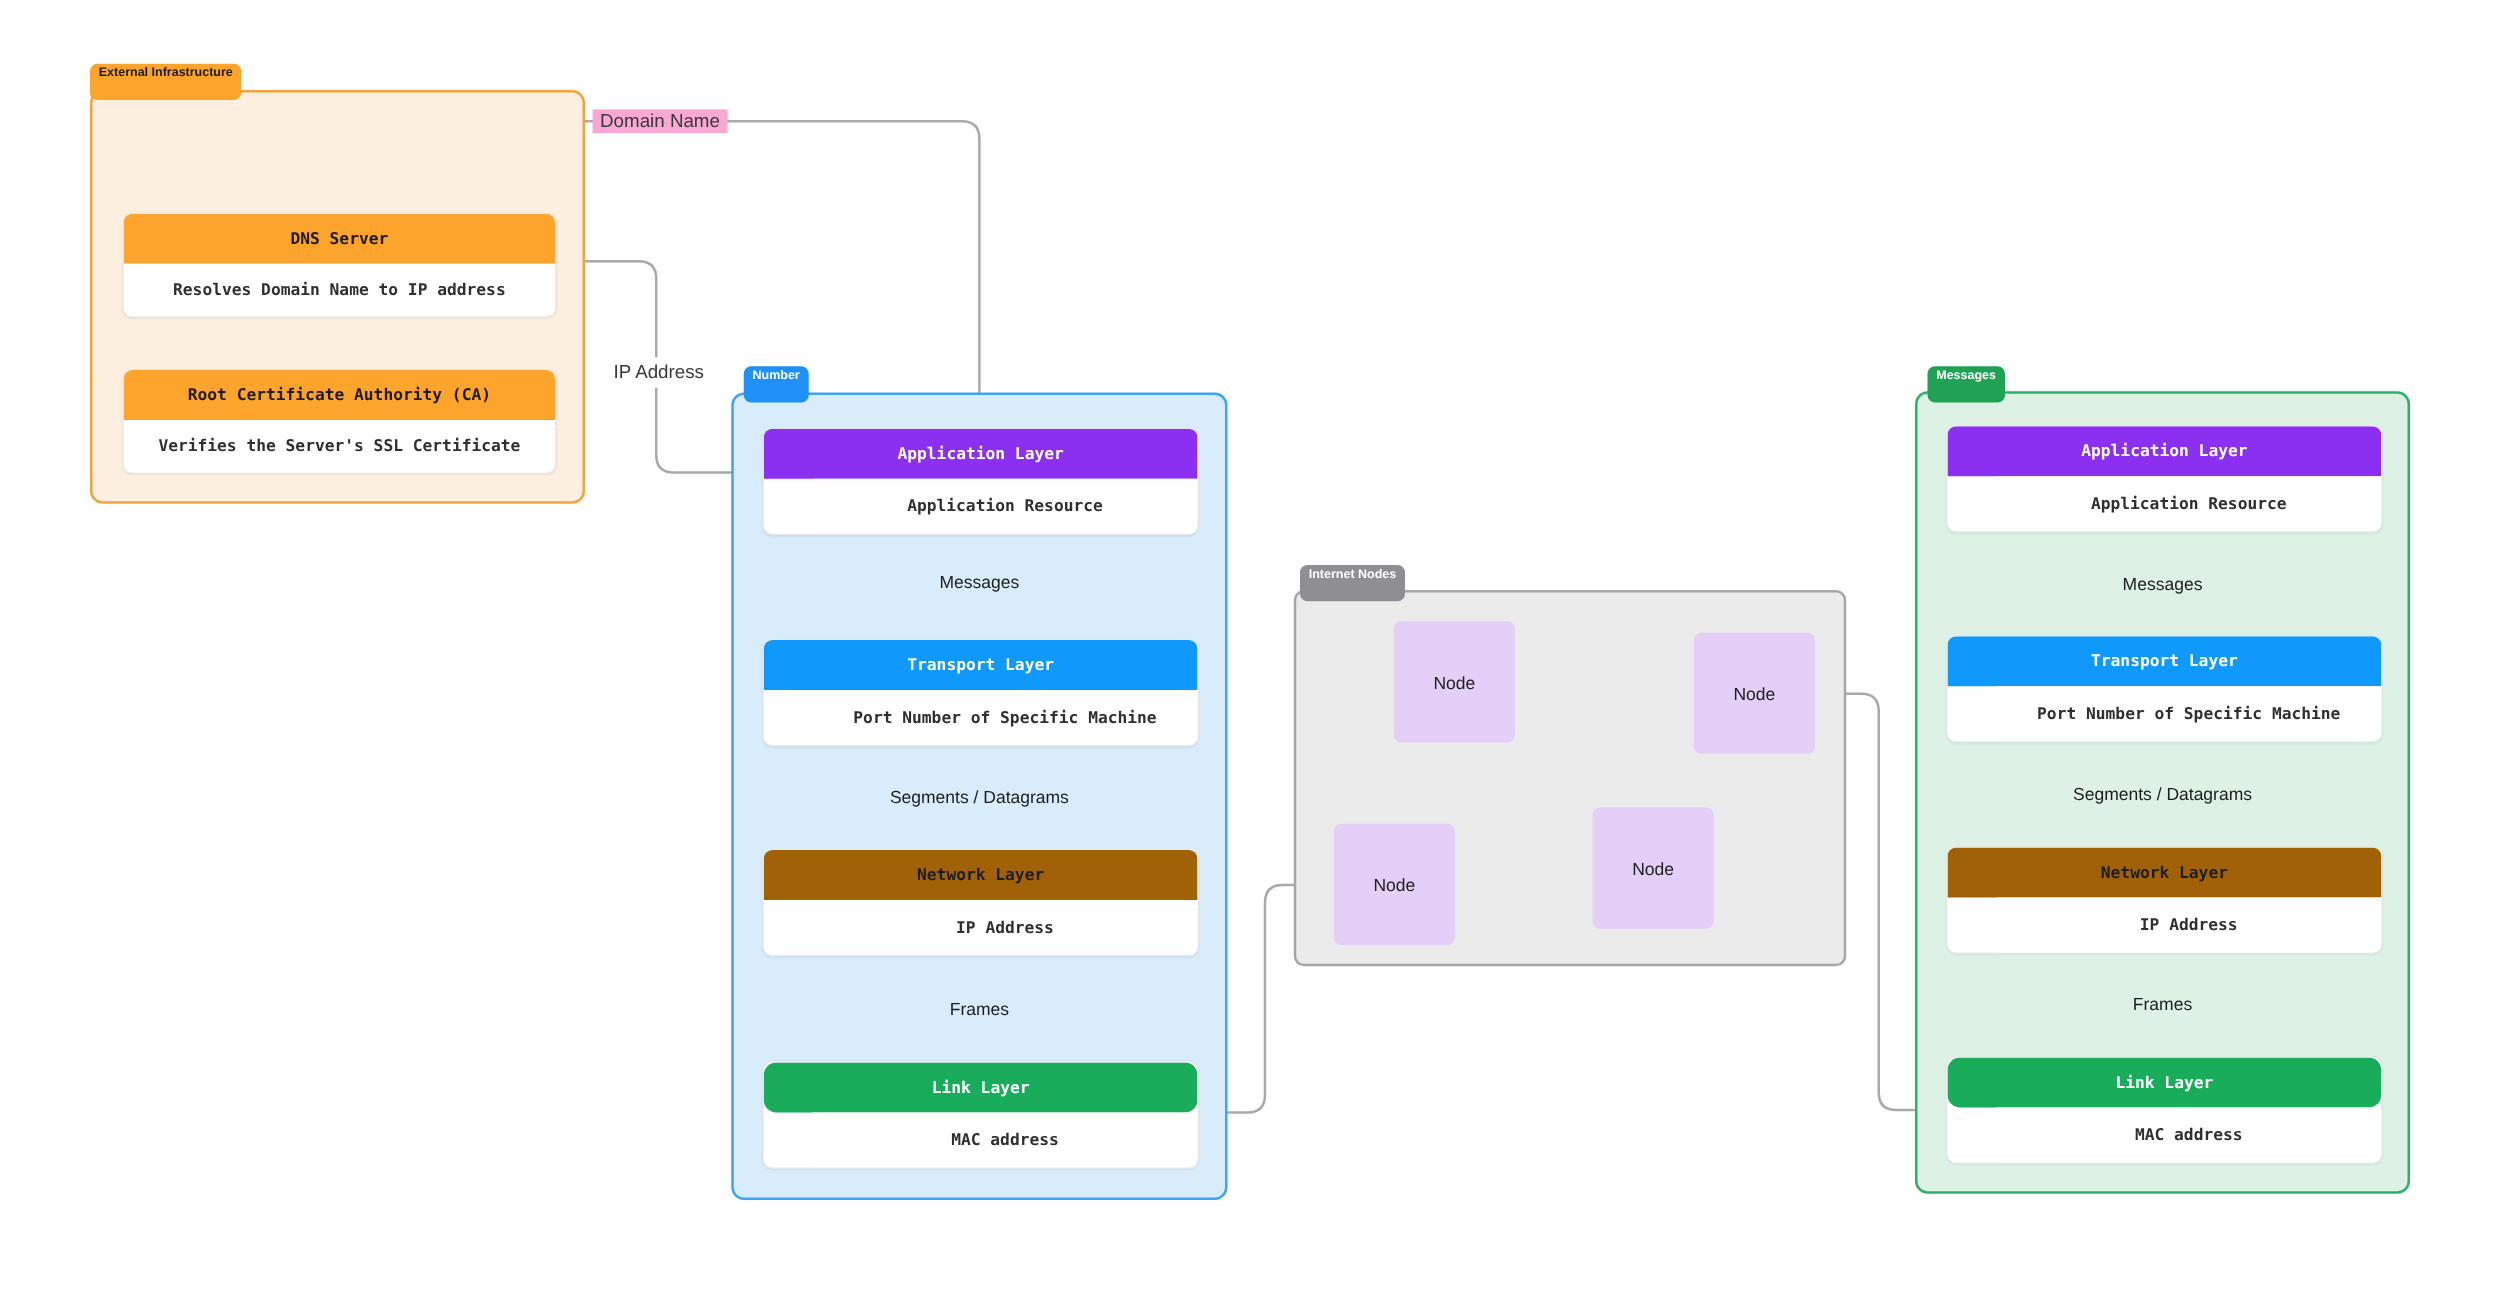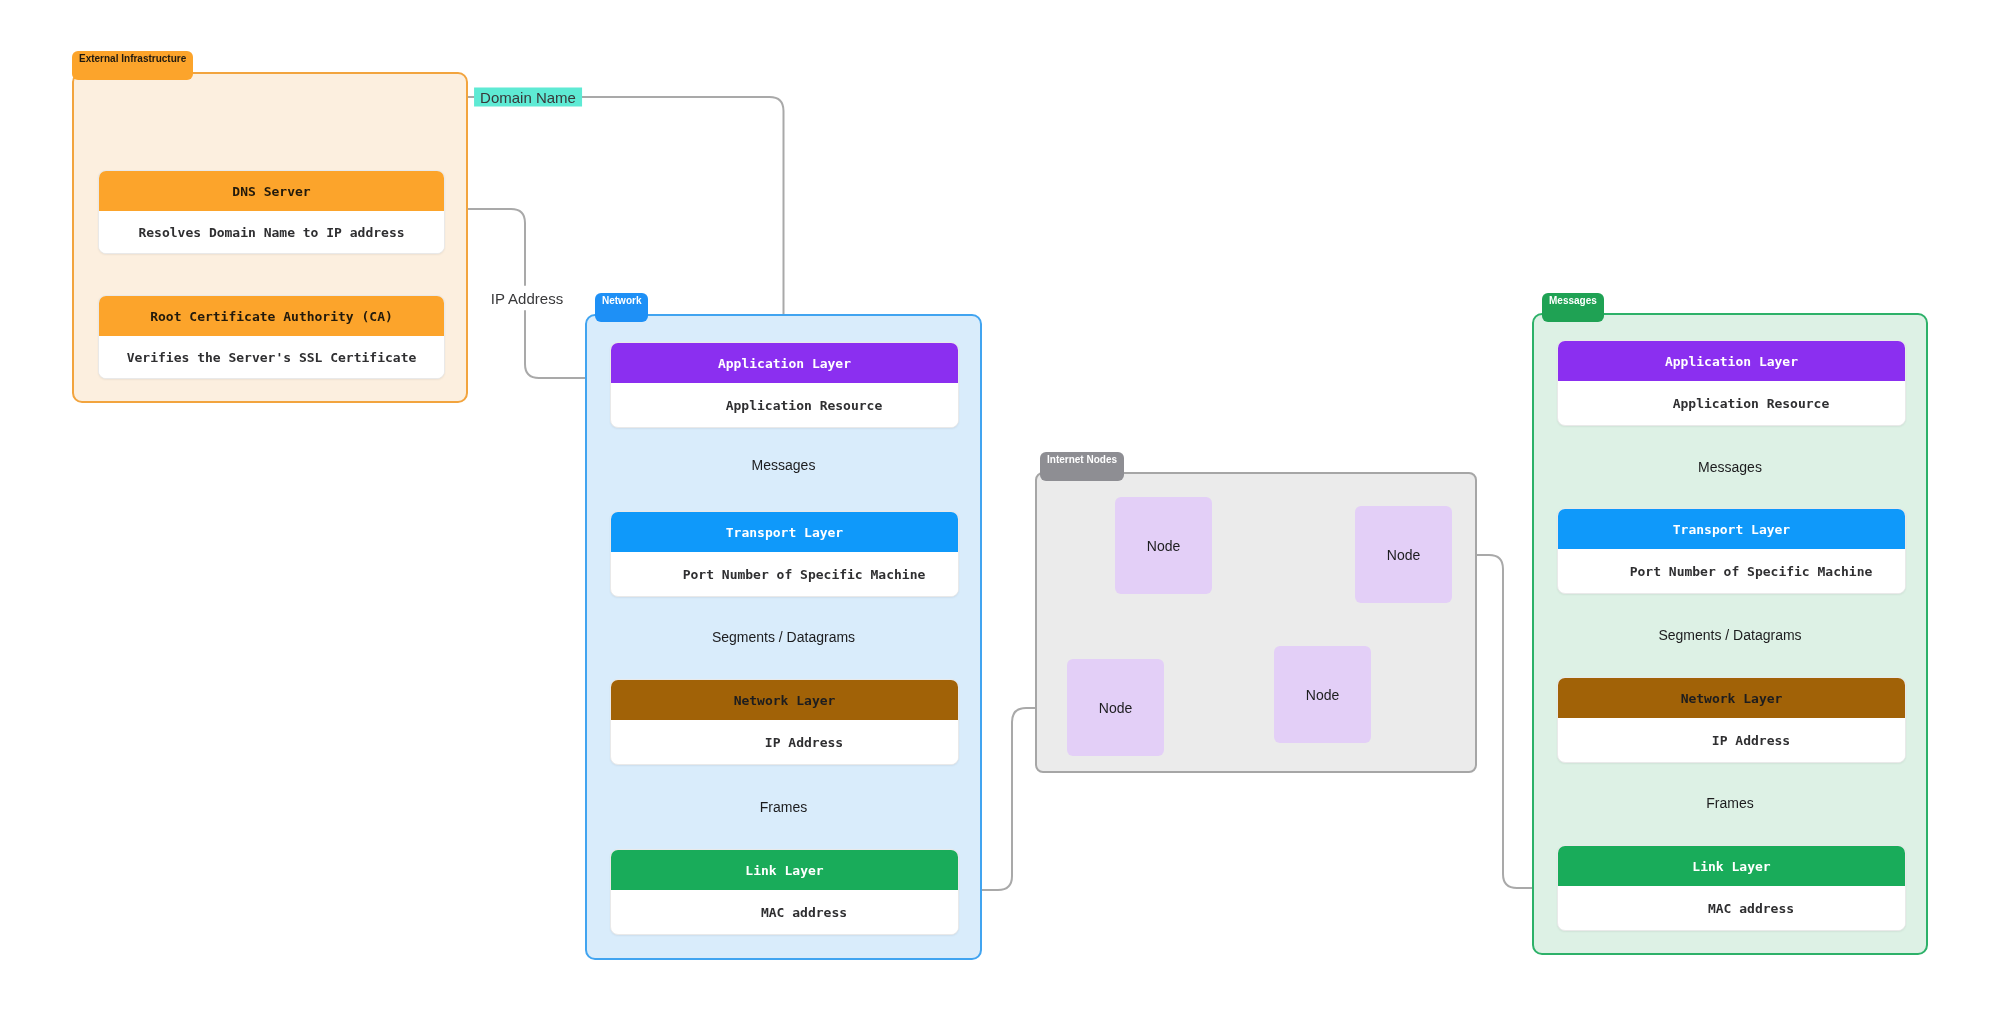--- a/index.html
+++ b/index.html
@@ -25,31 +25,31 @@
   .tbox .hd{height:40px;display:flex;align-items:center;justify-content:center;
         font-family:"DejaVu Sans Mono","Liberation Mono",monospace;font-weight:700;font-size:13px;color:#fff;}
   .tbox .bd{height:42px;display:flex;align-items:center;justify-content:center;background:#fff;
         font-family:"DejaVu Sans Mono","Liberation Mono",monospace;font-weight:700;font-size:13px;color:#2f2f31;}
   .layerbox{width:347px;}
   .layerbox .bd{height:44px;margin-left:39px;}
   .hd.orange{background:#FCA42B;color:#221a0c;}
   .hd.purple{background:#8B2FF0;}
   .hd.blue{background:#0F99FA;}
   .hd.gray{background:#a16207;color:#1d1d1f;}
-  .hd.green{background:#19AC5A;}
+  .hd.green{background:#19AC5A;border-radius:10px;}
   
   .x-ext{left:98px;}
   .x-snd{left:610px;}
   .x-rcv{left:1557px;}
   
   .inode{position:absolute;width:97px;height:97px;background:#E3CFF7;border-radius:6px;
          display:flex;align-items:center;justify-content:center;font-size:14px;color:#1d1d1f;}
   
   .flow-label{position:absolute;transform:translate(-50%,-50%);font-size:14px;font-weight:400;color:#1c1c1e;white-space:nowrap;}
-  .edge-label{position:absolute;transform:translate(-50%,-50%);font-size:15px;font-weight:400;color:#38383a;white-space:nowrap;background:#5eead4;padding:1px 6px;}
+  .edge-label{position:absolute;transform:translate(-50%,-50%);font-size:15px;font-weight:400;color:#38383a;white-space:nowrap;background:#f9a8d4;padding:1px 6px;}
   
   #wires{position:absolute;left:0;top:0;pointer-events:none;}
   #wires path{stroke:#A9A9A9;stroke-width:2;fill:none;stroke-linecap:round;}
 </style>
 </head>
 <body>
 
 <div id="canvas">
 
   <svg id="wires" width="2000" height="1031" viewBox="0 0 2000 1031">
@@ -92,21 +92,21 @@
   <div class="tbox x-ext" style="top:295px">
     <div class="hd orange">Root Certificate Authority (CA)</div>
     <div class="bd">Verifies the Server's SSL Certificate</div>
   </div>
   <div class="tbox x-ext" style="top:170px">
     <div class="hd orange">DNS Server</div>
     <div class="bd">Resolves Domain Name to IP address</div>
   </div>
 
   <div class="panel sender"></div>
-  <div class="badge sender">Network</div>
+  <div class="badge sender">Number</div>
 
   <div class="tbox layerbox x-snd" style="top:342px">
     <div class="hd purple">Application Layer</div>
     <div class="bd">Application Resource</div>
   </div>
   <div class="tbox layerbox x-snd" style="top:511px">
     <div class="hd blue">Transport Layer</div>
     <div class="bd">Port Number of Specific Machine</div>
   </div>
   <div class="tbox layerbox x-snd" style="top:679px">

